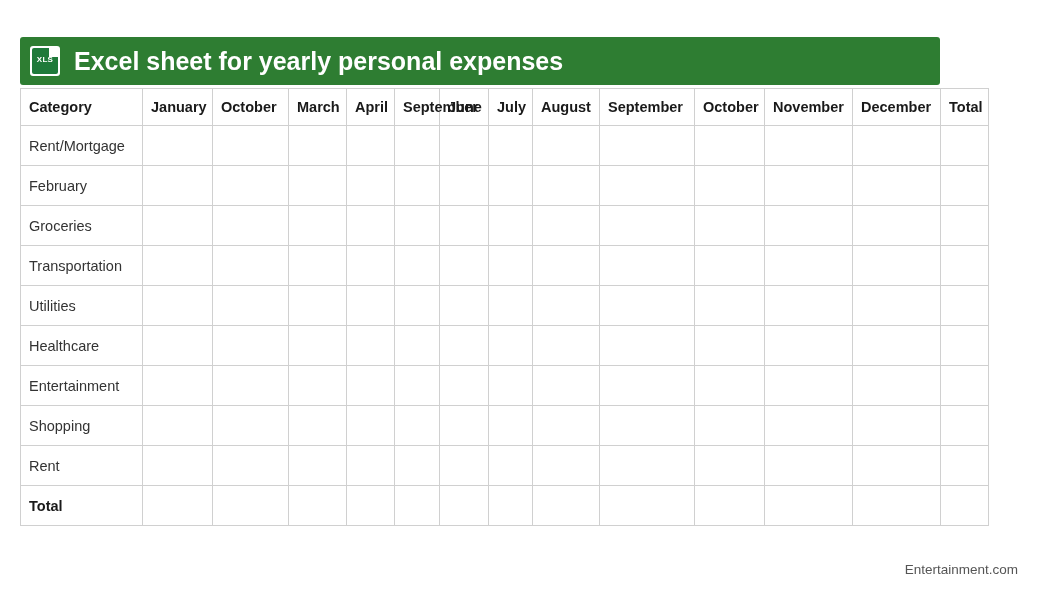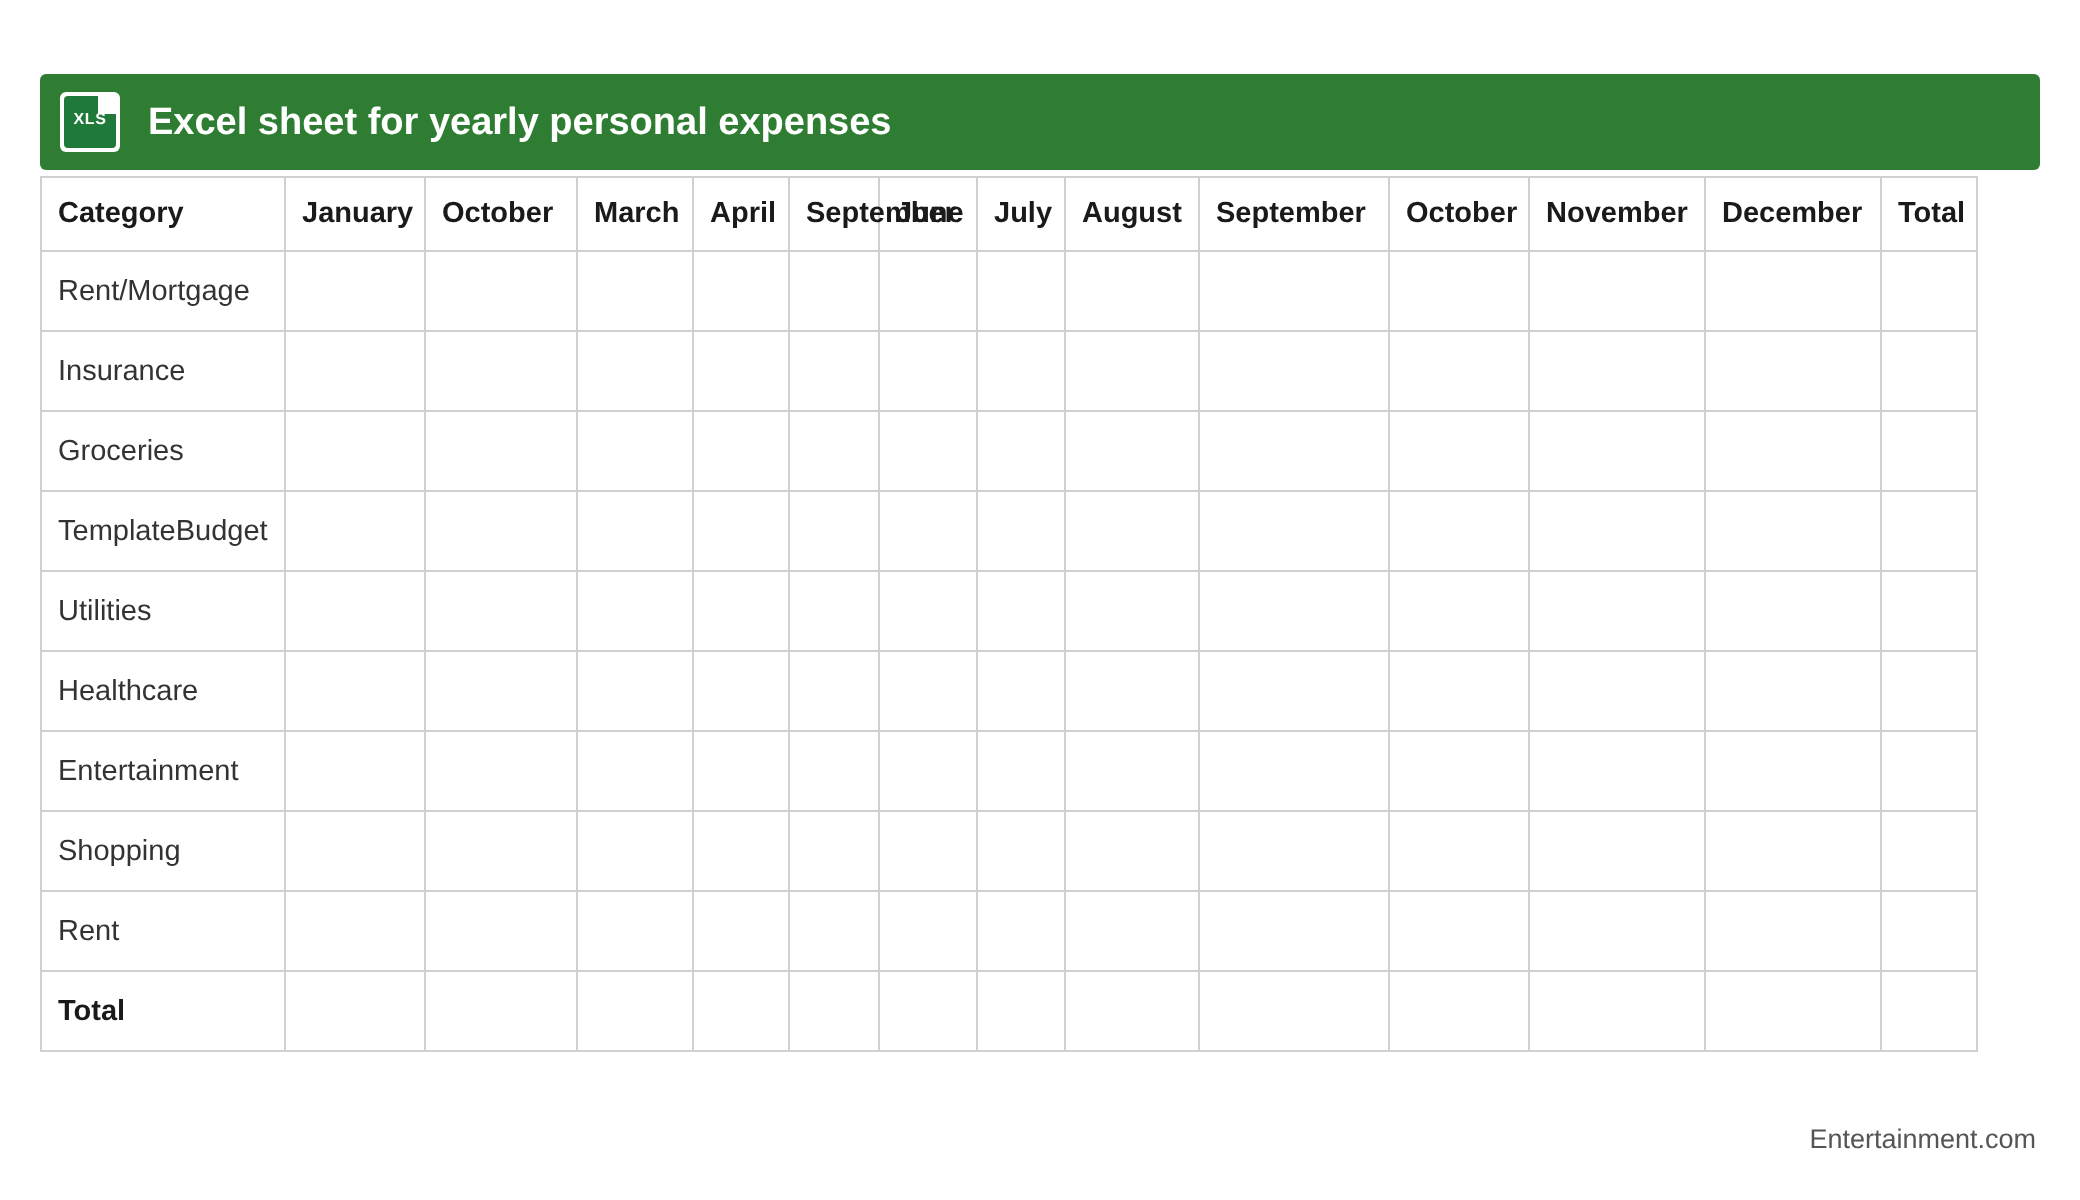--- a/index.html
+++ b/index.html
@@ -20,21 +20,21 @@
     left: 0;
     top: 0;
     width: 1040px;
     height: 600px;
   }
   
   .header {
     position: absolute;
     left: 20px;
     top: 37px;
-    width: 1000px;
+    width: 920px;
     height: 48px;
     background: #2e7d32;
     border-radius: 3px;
     display: flex;
     align-items: center;
     box-sizing: border-box;
     padding-left: 10px;
   }
   .xls-icon {
     width: 30px;
@@ -69,21 +69,21 @@
     top: 9px;
     text-align: center;
     font-size: 8px;
     font-weight: bold;
     color: #ffffff;
     font-family: "Liberation Sans", sans-serif;
     letter-spacing: 0.3px;
   }
   .header-title {
     color: #ffffff;
-    font-size: 19px;
+    font-size: 25px;
     font-weight: bold;
     margin-left: 14px;
     line-height: 1;
     white-space: nowrap;
   }
   
   .table-wrap {
     position: absolute;
     left: 20px;
     top: 88px;
@@ -205,21 +205,21 @@
           <td></td>
           <td></td>
           <td></td>
           <td></td>
           <td></td>
           <td></td>
           <td></td>
         </tr>
 
         <tr>
-          <td class="cat">Insurance</td>
+          <td class="cat">February</td>
           <td></td>
           <td></td>
           <td></td>
           <td></td>
           <td></td>
           <td></td>
           <td></td>
           <td></td>
           <td></td>
           <td></td>
@@ -239,21 +239,21 @@
           <td></td>
           <td></td>
           <td></td>
           <td></td>
           <td></td>
           <td></td>
           <td></td>
         </tr>
 
         <tr>
-          <td class="cat">TemplateBudget</td>
+          <td class="cat">Transportation</td>
           <td></td>
           <td></td>
           <td></td>
           <td></td>
           <td></td>
           <td></td>
           <td></td>
           <td></td>
           <td></td>
           <td></td>

